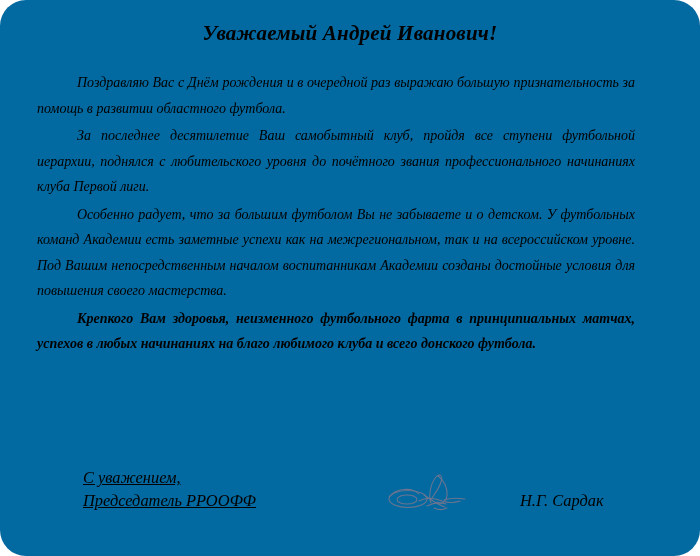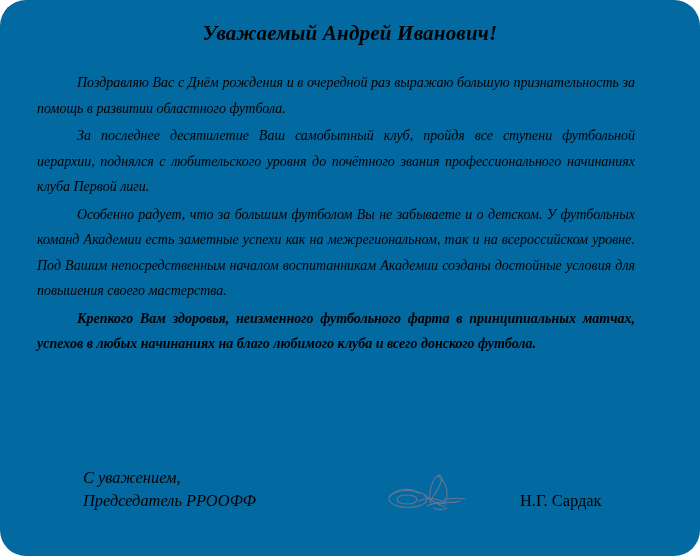--- a/index.html
+++ b/index.html
@@ -59,29 +59,31 @@
     position: absolute;
     left: 83px;
     top: 466px;
     width: 560px;
   }
   .sign-line {
     font-style: italic;
     font-size: 16.4px;
     line-height: 23px;
     white-space: nowrap;
+    text-decoration: underline;
   }
   .sign-row {
     position: relative;
     display: block;
   }
   .sign-name {
     position: absolute;
     left: 437px;
     top: 0;
+    font-style: italic;
     font-size: 16.4px;
     line-height: 23px;
     white-space: nowrap;
   }
   .signature-mark {
     position: absolute;
     left: 378px;
     top: 470px;
     width: 110px;
     height: 46px;

